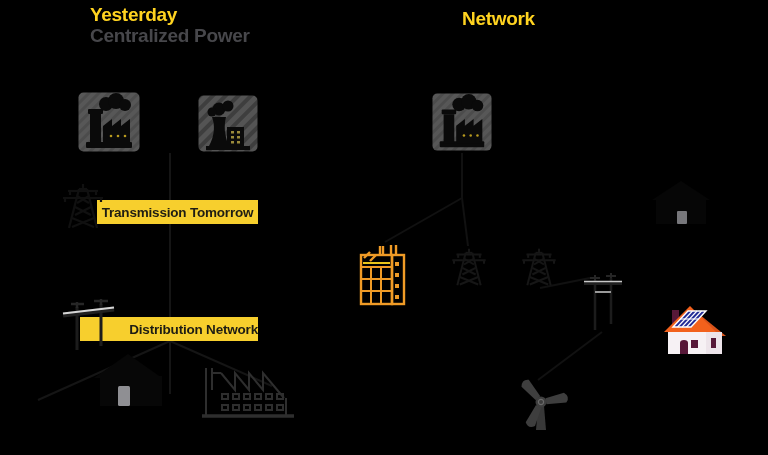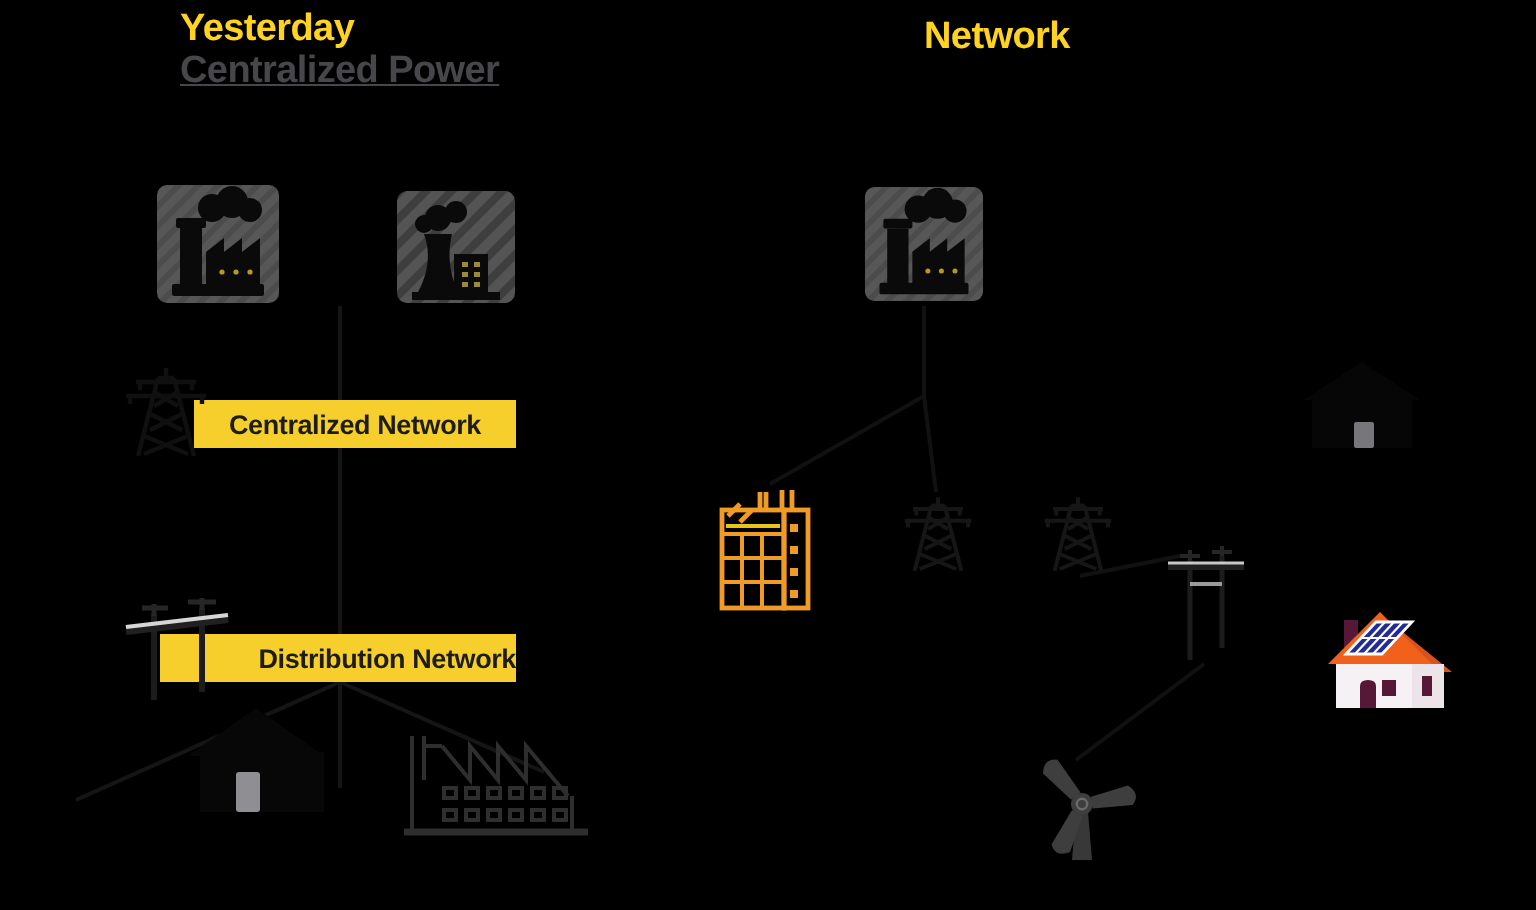--- a/index.html
+++ b/index.html
@@ -4,21 +4,21 @@
 <style>
   html,body{margin:0;padding:0;background:#000;}
   .stage{
     position:relative;width:768px;height:435px;overflow:hidden;
     background:var(--bg,#000);
     font-family:"Liberation Sans",sans-serif;
   }
   .title-block{position:absolute;line-height:21px;letter-spacing:-0.3px;}
   .title-line{font-size:19px;font-weight:bold;}
   .c-yellow{color:var(--title-yellow,#FFD320);}
-  .c-gray{color:var(--title-gray,#47474B);text-decoration:underline;}
+  .c-gray{color:var(--title-gray,#47474B);}
   .c-blue{color:var(--title-blue,#1857CE);}
   .net-label{
     position:absolute;z-index:2;
     background:var(--label-bg,#F7CF2D);color:var(--label-text,#1E1D14);
     font-size:13.5px;font-weight:bold;letter-spacing:-0.2px;
     display:flex;align-items:center;justify-content:center;
   }
   .icon{position:absolute;z-index:3;}
   .lines{position:absolute;left:0;top:0;z-index:1;}
   .tw-left{color:#101010;}
@@ -120,21 +120,21 @@
       <path d="M18 14 L30 21"></path>
         <path d="M30 14 L18 21"></path>
       <path d="M16 25 L32 33"></path>
         <path d="M32 25 L16 33"></path>
       <path d="M13 36 L35 45"></path>
         <path d="M35 36 L13 45"></path>
     </g>
   </svg>
 
   <div class="net-label" style="left:97px;top:200px;width:161px;height:24px;">
-    <span>Centralized Network</span>
+    <span>Transmission Tomorrow</span>
   </div>
 
   <svg class="icon" style="left:58px;top:294px;z-index:4;" width="60" height="56" viewBox="0 0 60 56">
     <g stroke="#1C1C1C" stroke-width="3" fill="none">
         <path d="M19 13 V56"></path>
         <path d="M43 10 V52"></path>
       </g>
     <g stroke="#262626" stroke-width="2.5" fill="none">
       <path d="M13 10 H26"></path>
         <path d="M36 7 H50"></path>

